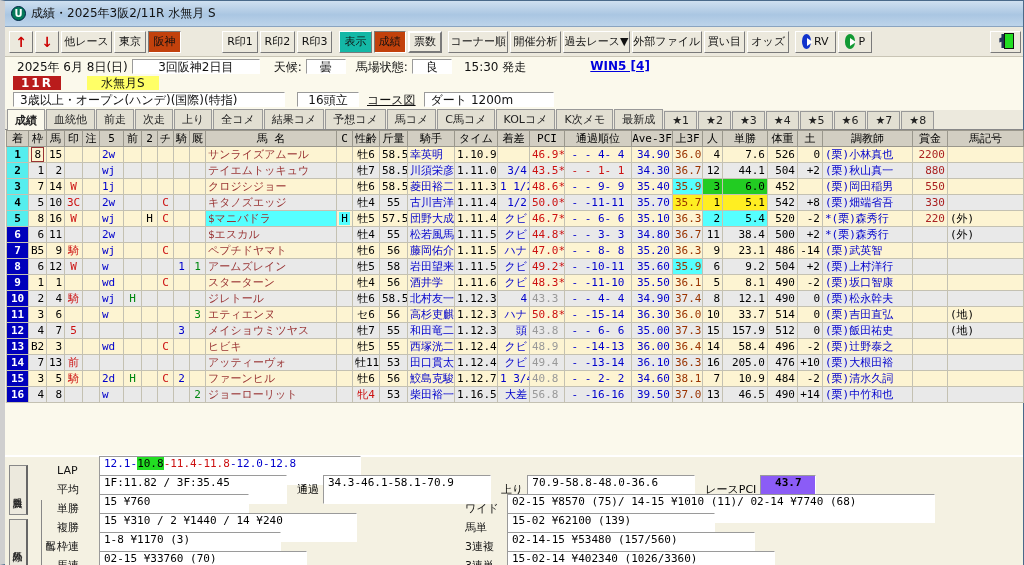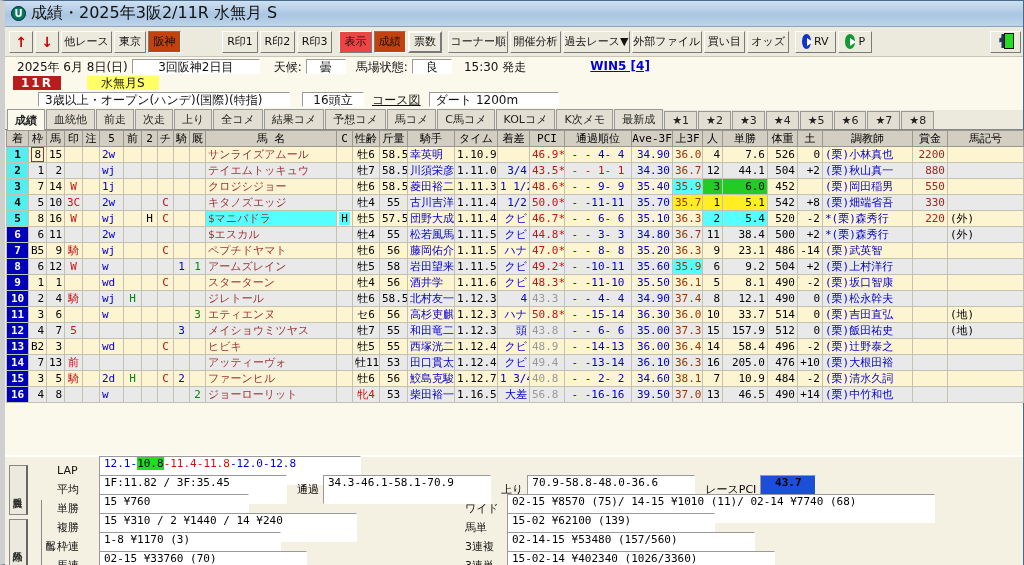--- a/index.html
+++ b/index.html
@@ -3,27 +3,27 @@
 <meta charset="utf-8">
 <style>
   * { margin:0; padding:0; box-sizing:border-box; }
   html,body { width:1024px; height:565px; overflow:hidden; }
   body { font-family:"DejaVu Sans", sans-serif; font-size:11px; background:#9a9a9a; }
   .window { width:1024px; height:565px; background:#f4f1e2; border:1px solid #4a6a8a; border-left:5px solid #cfcfcf; position:relative; }
 
   
   .titlebar { height:26px; background:linear-gradient(180deg,#cfe0f0 0%,#aac6e2 55%,#bdd4ea 100%); display:flex; align-items:center; padding-left:6px; border-bottom:1px solid #8aa4c0; }
   .app-icon { width:15px; height:15px; border-radius:50%; background:#067a5a; border:1px solid #024; color:#fff; font-size:10px; font-weight:bold; text-align:center; line-height:14px; margin-right:5px; }
-  .title-text { font-size:16px; color:#111; }
+  .title-text { font-size:12px; color:#111; }
 
   
   .toolbar { height:30px; background:#ece9dd; display:flex; align-items:center; padding-left:4px; border-bottom:1px solid #c9c5b5; }
   .tbtn { height:22px; min-width:24px; padding:0 6px; margin-right:2px; background:#ece9dd; border:1px solid; border-color:#fff #7a7a7a #7a7a7a #fff; font-size:11px; color:#111; display:flex; align-items:center; justify-content:center; white-space:nowrap; font-family:"DejaVu Sans",sans-serif; }
   .tbtn.pressed { border-color:#7a7a7a #fff #fff #7a7a7a; background:#c2410c; }
-  .tbtn.hl { background:#ef4444; }
+  .tbtn.hl { background:#14b8a6; }
   .tbtn.bold { border-width:2px; }
   .arrow { color:#cc0000; font-weight:bold; font-size:14px; }
   .tgap { display:inline-block; height:1px; }
   .playcirc { width:15px; height:15px; border-radius:50%; display:inline-block; position:relative; margin-right:3px; }
   .playcirc.blue { background:#1133cc; } .playcirc.green { background:#119933; }
   .playcirc::after { content:""; position:absolute; left:5px; top:4px; border-left:6px solid #fff; border-top:4px solid transparent; border-bottom:4px solid transparent; }
   .exit-ic { width:20px; height:17px; position:relative; }
   .exit-ic .door { position:absolute; right:0; top:0; width:10px; height:16px; background:#22dd22; border:1px solid #111; }
   .exit-ic .person { position:absolute; left:2px; top:1px; width:7px; height:14px; background:#223355; clip-path:polygon(30% 0,70% 0,70% 25%,100% 30%,100% 60%,70% 55%,70% 100%,30% 100%,30% 55%,0 60%,0 30%,30% 25%); }
 
@@ -62,21 +62,21 @@
   
   .filler { height:52px; background:#fbf9ec; }
   .bottom { height:117px; background:#f4f1e2; border-top:2px solid; border-color:#fff; position:relative; padding-top:4px; }
   .side-tab { position:absolute; left:4px; width:19px; height:50px; border:1px solid #888; border-right:2px solid #666; background:#ece9dd; writing-mode:vertical-rl; text-align:center; font-size:10px; line-height:17px; color:#222; }
   .haito { position:absolute; left:36px; top:43px; writing-mode:vertical-rl; font-size:10px; height:66px; text-align:center; border-left:1px solid #888; padding-left:1px; color:#222; }
   .srows { margin-left:52px; }
   .srow { display:flex; align-items:center; height:19px; }
   .slabel { width:42px; font-size:11px; color:#111; white-space:nowrap; }
   .slabel2 { font-size:11px; margin:0 4px 0 10px; white-space:nowrap; }
   .sbox { background:#fff; border:1px solid; border-color:#9a9a9a #fff #fff #9a9a9a; height:29px; line-height:13px; padding:0 4px; font-size:11px; font-family:"DejaVu Sans Mono",monospace; white-space:nowrap; overflow:hidden; }
-  .pcibox { background:#1d4ed8; width:56px; text-align:center; font-weight:bold; }
+  .pcibox { background:#8b5cf6; width:56px; text-align:center; font-weight:bold; }
   .lseg-blue{color:#0000cc}.lseg-red{color:#cc1111}.lseg-hl{background:#22dd22;color:#000;}
   .pay-left { display:flex; align-items:center; width:408px; }
   .pay-right { display:flex; align-items:center; }
 </style>
 </head>
 <body>
 
 <div class="window">
 
   <div class="titlebar">
@@ -136,21 +136,21 @@
       <span class="lbl" style="margin-left:10px;">馬場状態:</span>
       <span class="ibox" style="width:40px;text-align:center;">良</span>
       <span class="lbl" style="margin-left:12px;">15:30 発走</span>
       <span class="win5">WIN5 [4]</span>
     </div>
     <div class="irow" style="height:16px;">
       <span class="badge-r">11R</span>
       <span class="badge-name">水無月S</span>
     </div>
     <div class="irow" style="height:18px;">
-      <span class="ibox" style="width:252px;margin-left:25px;">3歳以上・オープン(ハンデ)(国際)(特指)</span>
+      <span class="ibox" style="width:272px;">3歳以上・オープン(ハンデ)(国際)(特指)</span>
       <span class="ibox" style="width:62px;text-align:center;margin-left:12px;">16頭立</span>
       <span class="link">コース図</span>
       <span class="ibox" style="width:130px;">ダート 1200m</span>
     </div>
   </div>
 
   <div class="tabs" id="tabbar">
       <div class="tab active">成績</div>
       <div class="tab">血統他</div>
       <div class="tab">前走</div>

